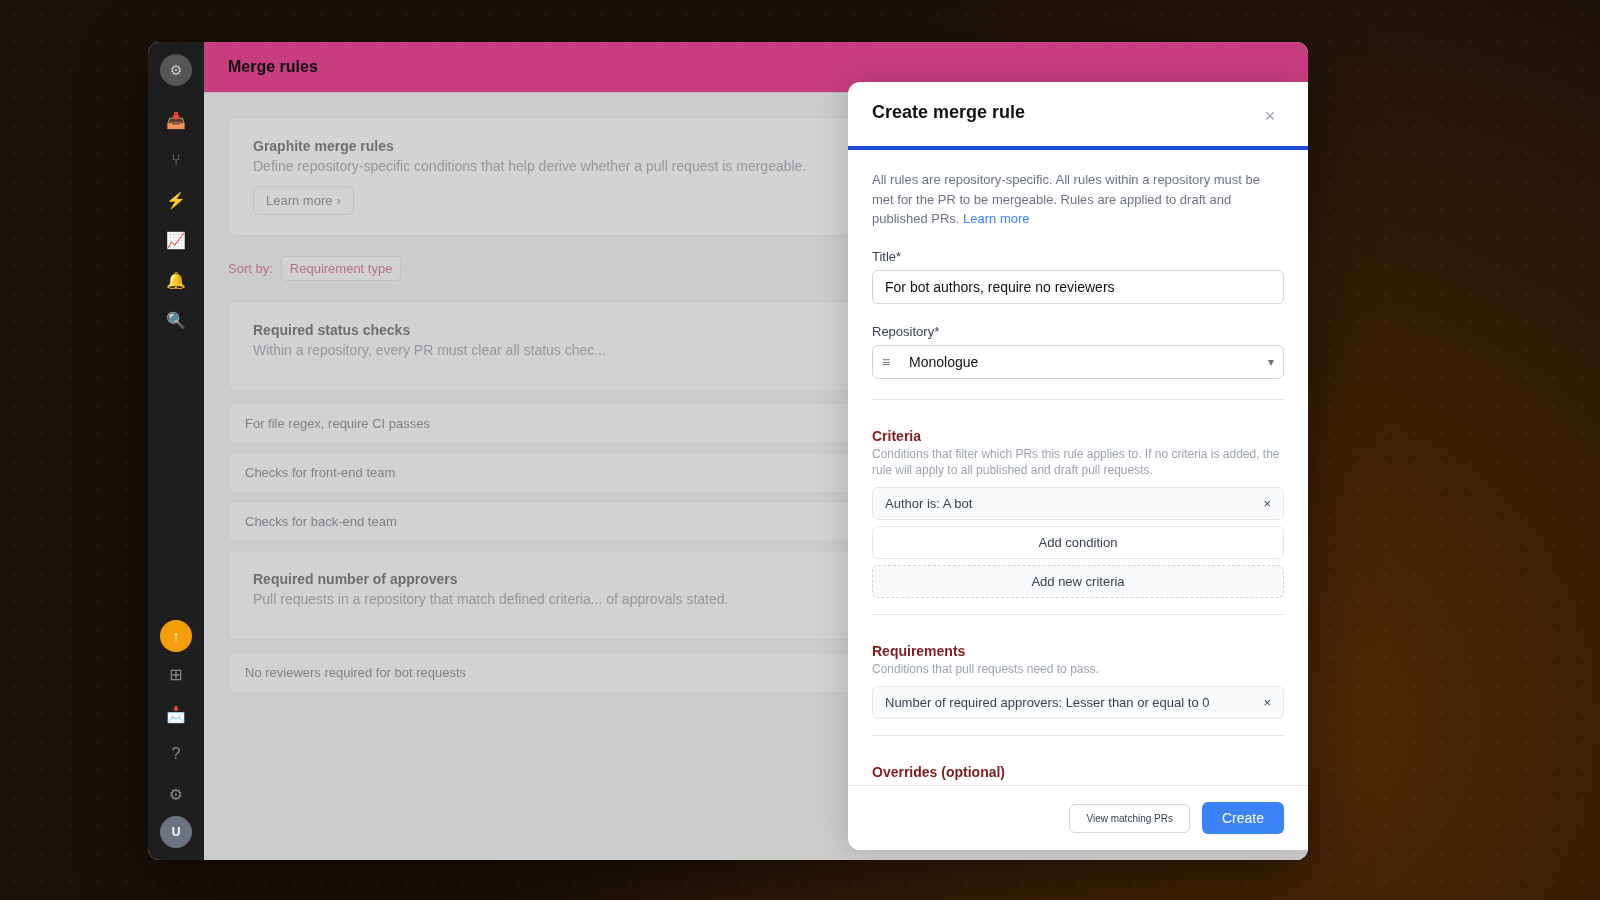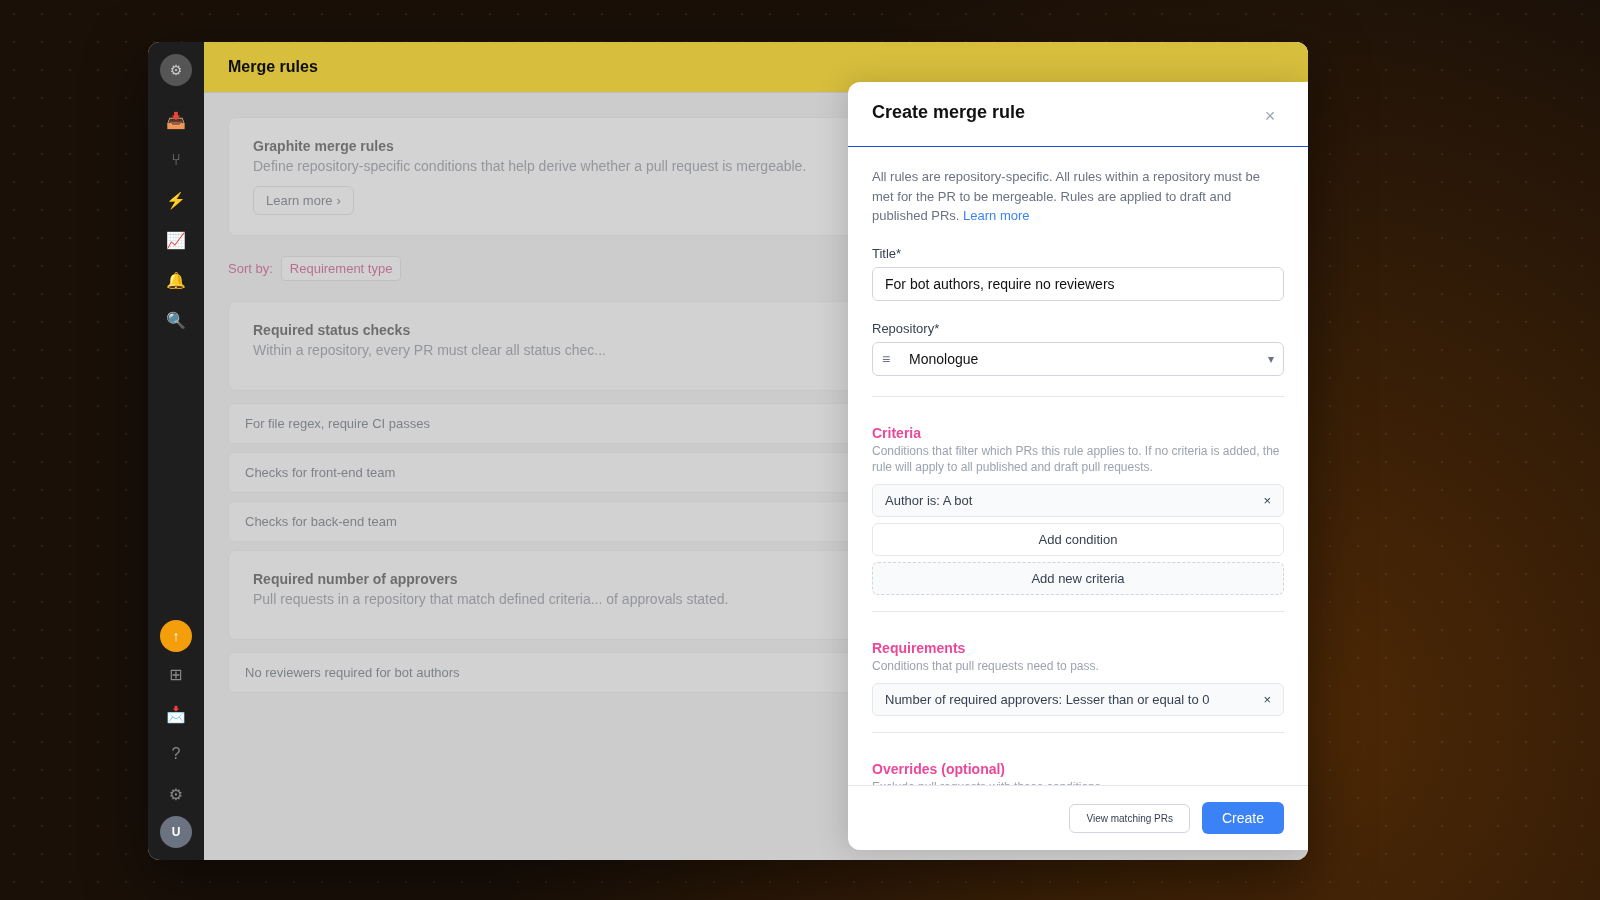--- a/index.html
+++ b/index.html
@@ -111,21 +111,21 @@
     
     .main-content {
       flex: 1;
       background: #f0f0f0;
       position: relative;
       overflow: hidden;
     }
 
     
     .page-header {
-      background: #fde047;
+      background: #ec4899;
       padding: 16px 24px;
       border-bottom: 1px solid #e0e0e0;
       display: flex;
       align-items: center;
       gap: 12px;
     }
 
     .page-title {
       font-size: 16px;
       font-weight: 600;
@@ -229,21 +229,21 @@
       background: #fff;
       border-radius: 12px 0 0 12px;
       box-shadow: -4px 0 30px rgba(0,0,0,0.15);
       display: flex;
       flex-direction: column;
       overflow: hidden;
     }
 
     .modal-header {
       padding: 20px 24px 16px;
-      border-bottom: 1px solid #1d4ed8;
+      border-bottom: 4px solid #1d4ed8;
       display: flex;
       align-items: flex-start;
       justify-content: space-between;
       flex-shrink: 0;
     }
 
     .modal-title {
       font-size: 18px;
       font-weight: 600;
       color: #111;
@@ -339,21 +339,21 @@
     }
 
     
     .section-header {
       margin-bottom: 8px;
     }
 
     .section-header h4 {
       font-size: 14px;
       font-weight: 600;
-      color: #ec4899;
+      color: #7f1d1d;
       margin-bottom: 2px;
       margin-top: 28px;
     }
 
     .section-header p {
       font-size: 12px;
       color: #9ca3af;
       line-height: 1.4;
     }
 
@@ -548,21 +548,21 @@
       <div class="rule-item">
         <span class="rule-name">Checks for back-end team</span>
       </div>
 
       <div class="section-card">
         <h3>Required number of approvers</h3>
         <p>Pull requests in a repository that match defined criteria... of approvals stated.</p>
       </div>
 
       <div class="rule-item">
-        <span class="rule-name">No reviewers required for bot authors</span>
+        <span class="rule-name">No reviewers required for bot requests</span>
       </div>
     </div>
 
     <div class="modal-overlay"></div>
 
     <div class="modal">
       <div class="modal-header">
         <span class="modal-title">Create merge rule</span>
         <div class="modal-close">
           <span>×</span>

